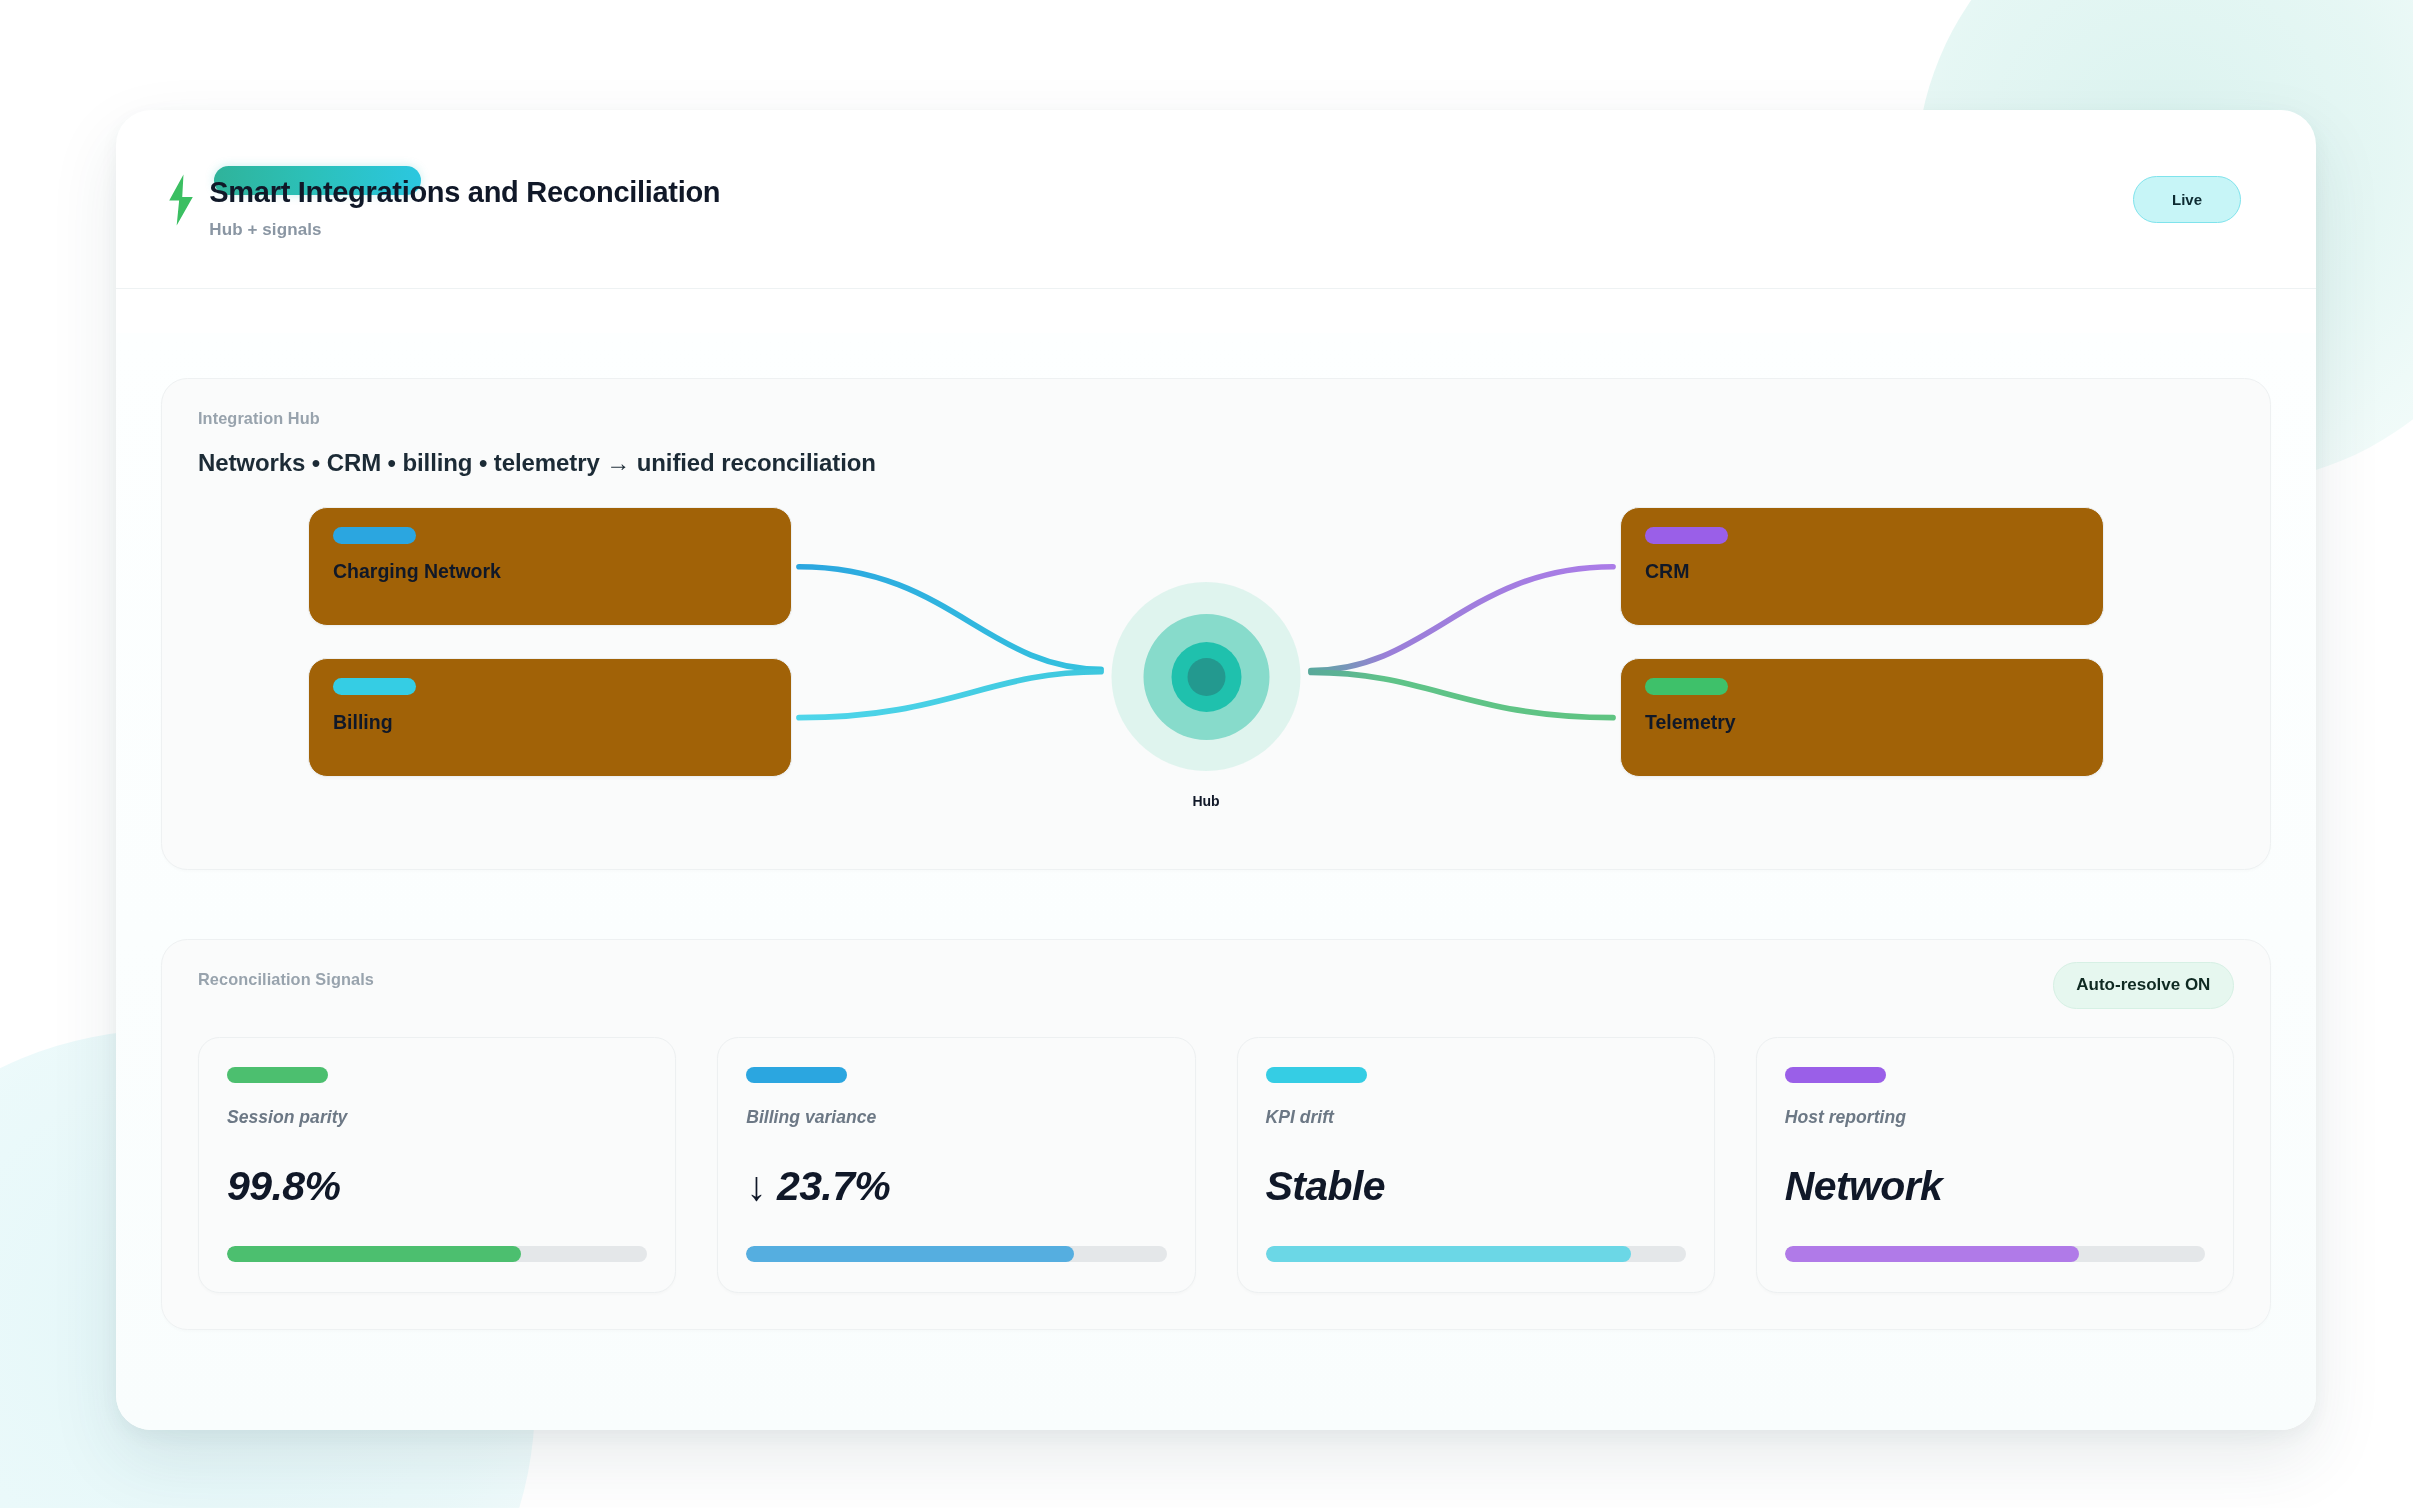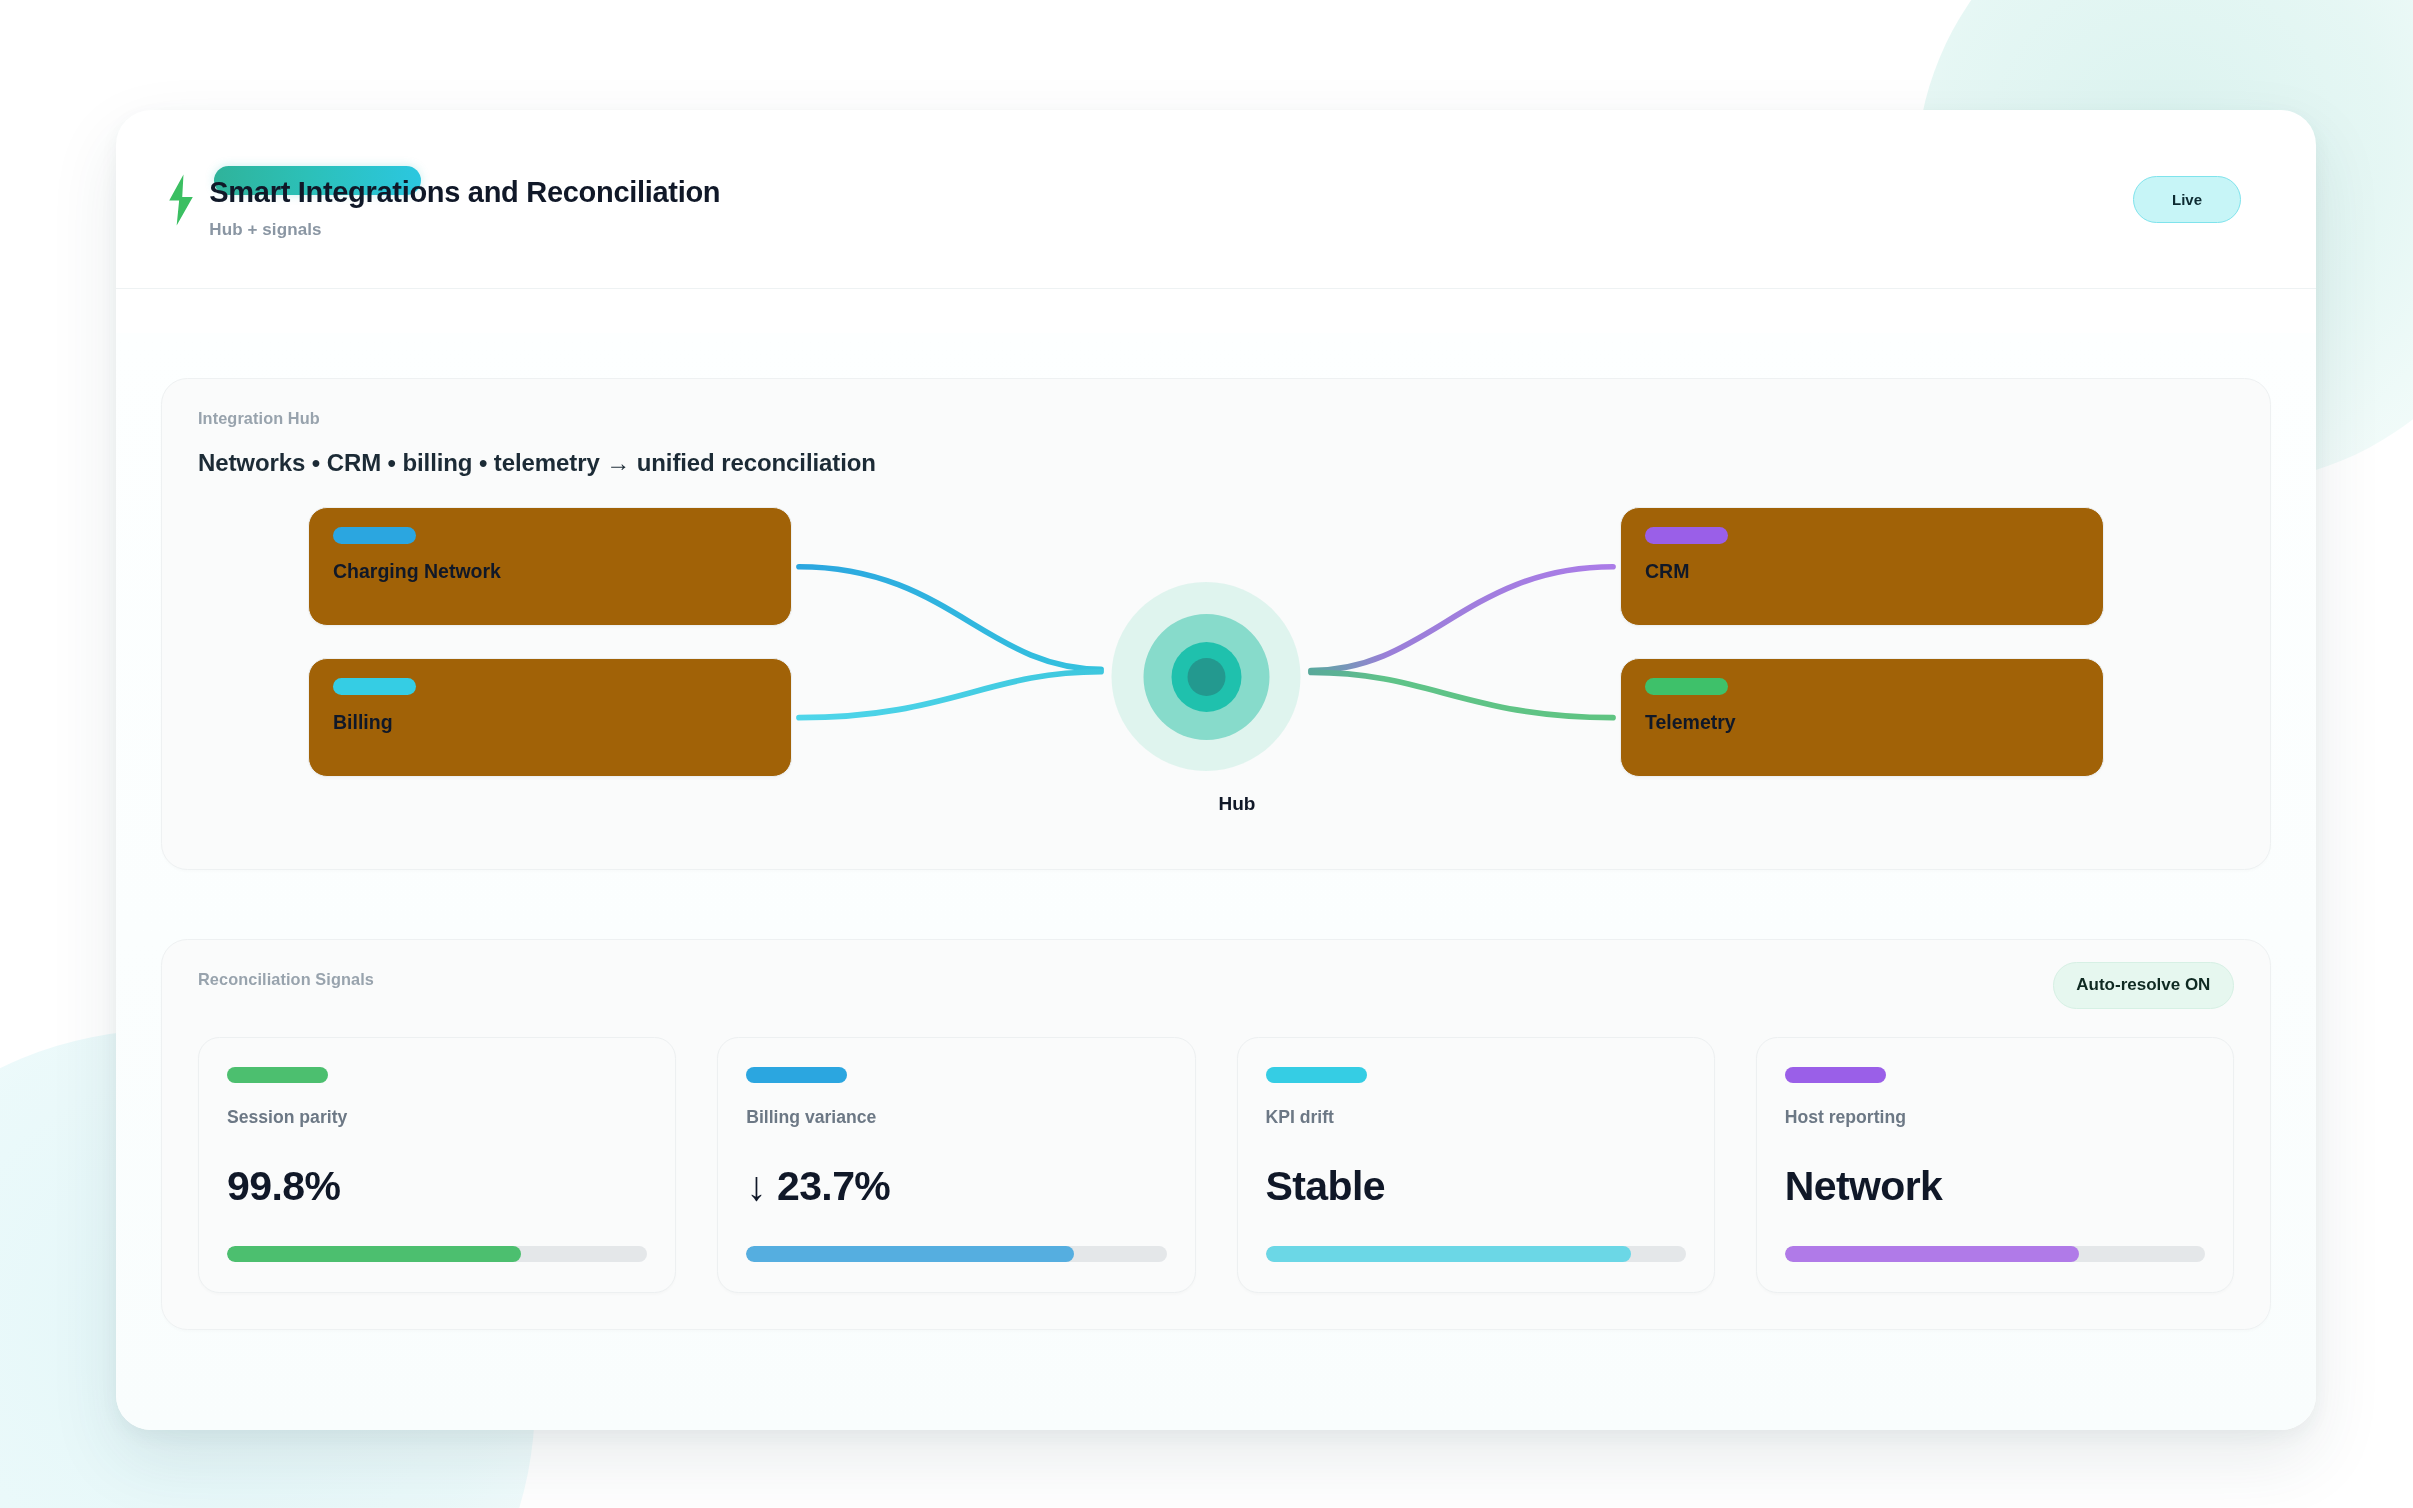--- a/index.html
+++ b/index.html
@@ -245,25 +245,24 @@
     position: absolute;
     width: 38px; height: 38px;
     border-radius: 50%;
     background: #23998f;
   }
   .hub-caption {
     position: absolute;
     left: 50%;
     top: 286px;
     transform: translateX(-50%);
-    font-size: 19px;
+    font-size: 14px;
     font-weight: bold;
     color: #101828;
     white-space: nowrap;
-    margin-left: 31px;
   }
 
   
   .signals-panel { padding: 30px 36px 36px 36px; }
 
   .signals-head {
     display: flex;
     align-items: flex-start;
     justify-content: space-between;
   }
@@ -292,20 +291,21 @@
   }
 
   .metric-card {
     background: #fafbfb;
     border: 1.3px solid #edf0f1;
     border-radius: 21.4px;
     padding: 29px 28px 30px 28px;
     box-shadow: 0 1.3px 2.5px rgba(16, 24, 40, 0.02);
     display: flex;
     flex-direction: column;
+    font-style: italic;
   }
 
   .metric-chip {
     width: 101px;
     height: 16.3px;
     border-radius: 10px;
   }
 
   .metric-label {
     margin-top: 24px;

